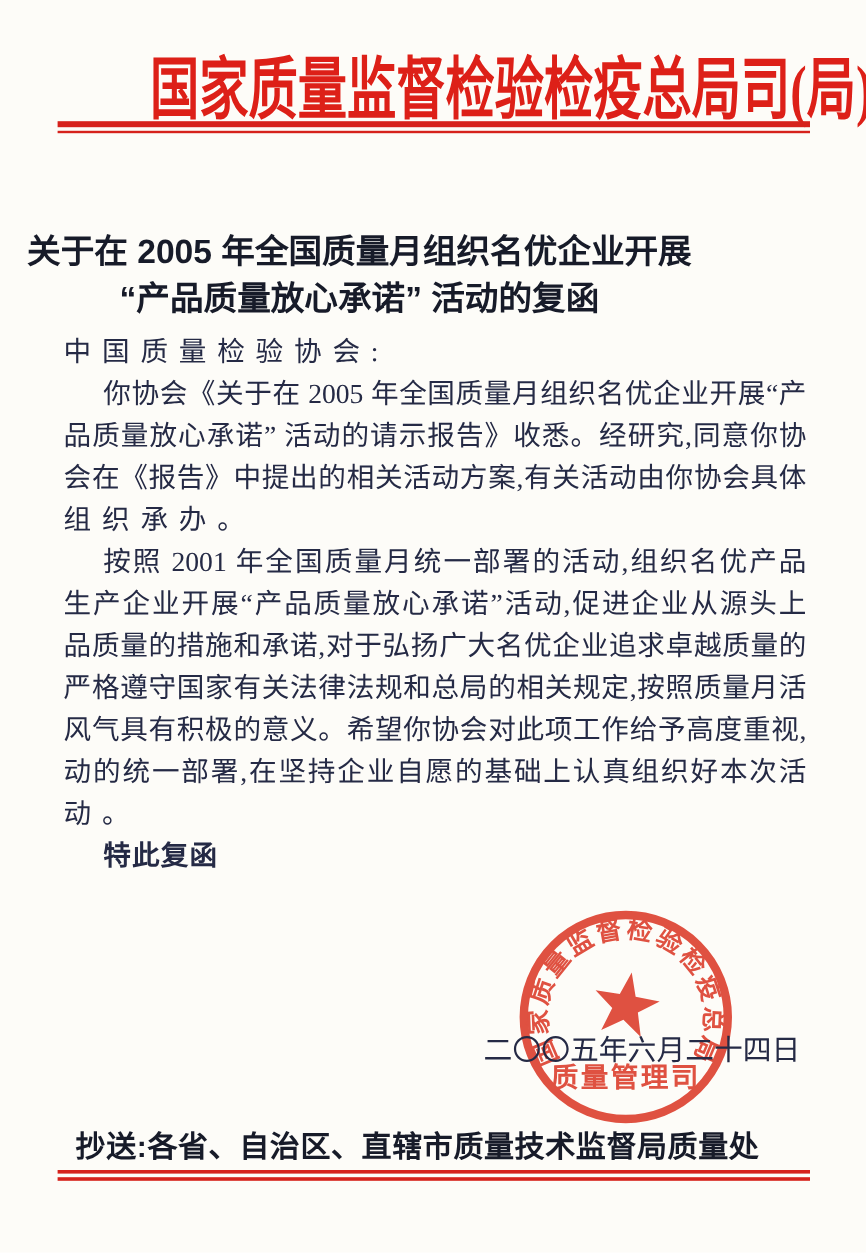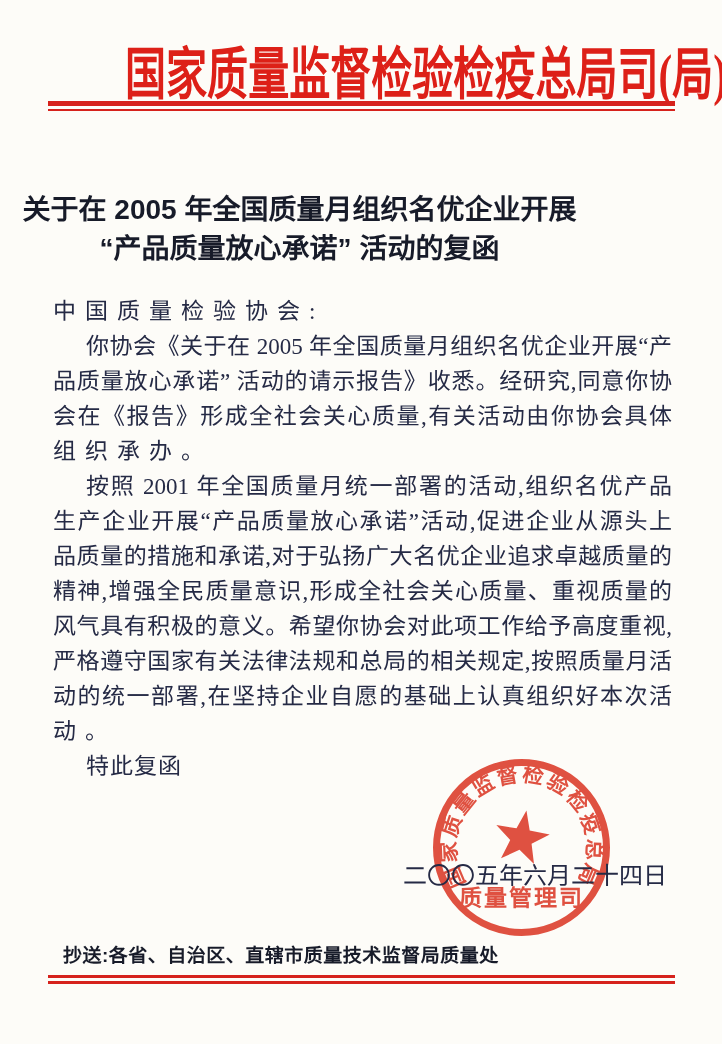--- a/index.html
+++ b/index.html
@@ -50,29 +50,29 @@
     text-align: center;
     font-family: "Liberation Sans", "DejaVu Sans", sans-serif;
     font-weight: bold;
     font-size: 28px;
     line-height: 39px;
     color: #171b29;
   }
   
   .body-block {
     position: absolute;
-    left: 53px; top: 294px; width: 619px;
+    left: 53px; top: 276px; width: 619px;
     font-size: 23px;
     color: #252a45;
   }
   .line { height: 35px; line-height: 35px; overflow: hidden; }
   .fill { text-align: justify; text-align-last: justify; letter-spacing: 0; }
   .loose { letter-spacing: 9px; white-space: nowrap; }
   .indent { text-indent: 33px; }
-  .closing { text-indent: 33px; letter-spacing: 1px; }
+  .closing { text-indent: 33px; letter-spacing: 1px; font-weight: bold; }
   
   .seal {
     position: absolute;
     left: 429px; top: 755px;
     width: 185px; height: 185px;
     opacity: 0.88;
   }
   
   .date-line {
     position: absolute;
@@ -83,21 +83,21 @@
     color: #252a45;
     z-index: 3;
     white-space: nowrap;
   }
   
   .cc-line {
     position: absolute;
     top: 940px; left: 63px;
     font-family: "Liberation Sans", "DejaVu Sans", sans-serif;
     font-weight: bold;
-    font-size: 19px;
+    font-size: 25px;
     line-height: 32px;
     letter-spacing: 0.5px;
     color: #171b29;
     white-space: nowrap;
   }
 </style>
 </head>
 <body>
 
 <div class="page">
@@ -111,28 +111,27 @@
 
   <div class="title">
     <div>关于在 2005 年全国质量月组织名优企业开展</div>
     <div>“产品质量放心承诺” 活动的复函</div>
   </div>
 
   <div class="body-block">
     <div class="line loose">中国质量检验协会:</div>
     <div class="line fill indent">你协会《关于在 2005 年全国质量月组织名优企业开展“产</div>
     <div class="line fill">品质量放心承诺” 活动的请示报告》收悉。经研究,同意你协</div>
-    <div class="line fill">会在《报告》形成全社会关心质量,有关活动由你协会具体</div>
+    <div class="line fill">会在《报告》中提出的相关活动方案,有关活动由你协会具体</div>
     <div class="line loose">组织承办。</div>
     <div class="line fill indent">按照 2001 年全国质量月统一部署的活动,组织名优产品</div>
     <div class="line fill">生产企业开展“产品质量放心承诺”活动,促进企业从源头上</div>
     <div class="line fill">品质量的措施和承诺,对于弘扬广大名优企业追求卓越质量的</div>
-    <div class="line fill">精神,增强全民质量意识,形成全社会关心质量、重视质量的</div>
+    <div class="line fill">严格遵守国家有关法律法规和总局的相关规定,按照质量月活</div>
     <div class="line fill">风气具有积极的意义。希望你协会对此项工作给予高度重视,</div>
-    <div class="line fill">严格遵守国家有关法律法规和总局的相关规定,按照质量月活</div>
     <div class="line fill">动的统一部署,在坚持企业自愿的基础上认真组织好本次活</div>
     <div class="line loose">动。</div>
     <div class="line closing">特此复函</div>
   </div>
 
   <svg class="seal" viewBox="-92.5 -92.5 185 185" font-family="Liberation Serif, DejaVu Serif, serif">
     <circle r="85" fill="none" stroke="#dc3a28" stroke-width="7"></circle>
     <path id="sealArc" d="M -60.5 25.7 A 65.7 65.7 0 1 1 60.5 25.7" fill="none"></path>
     <text font-size="21" font-weight="bold" fill="#dc3a28" letter-spacing="2.5">
       <textPath href="#sealArc" startOffset="50%" text-anchor="middle">国家质量监督检验检疫总局</textPath>

